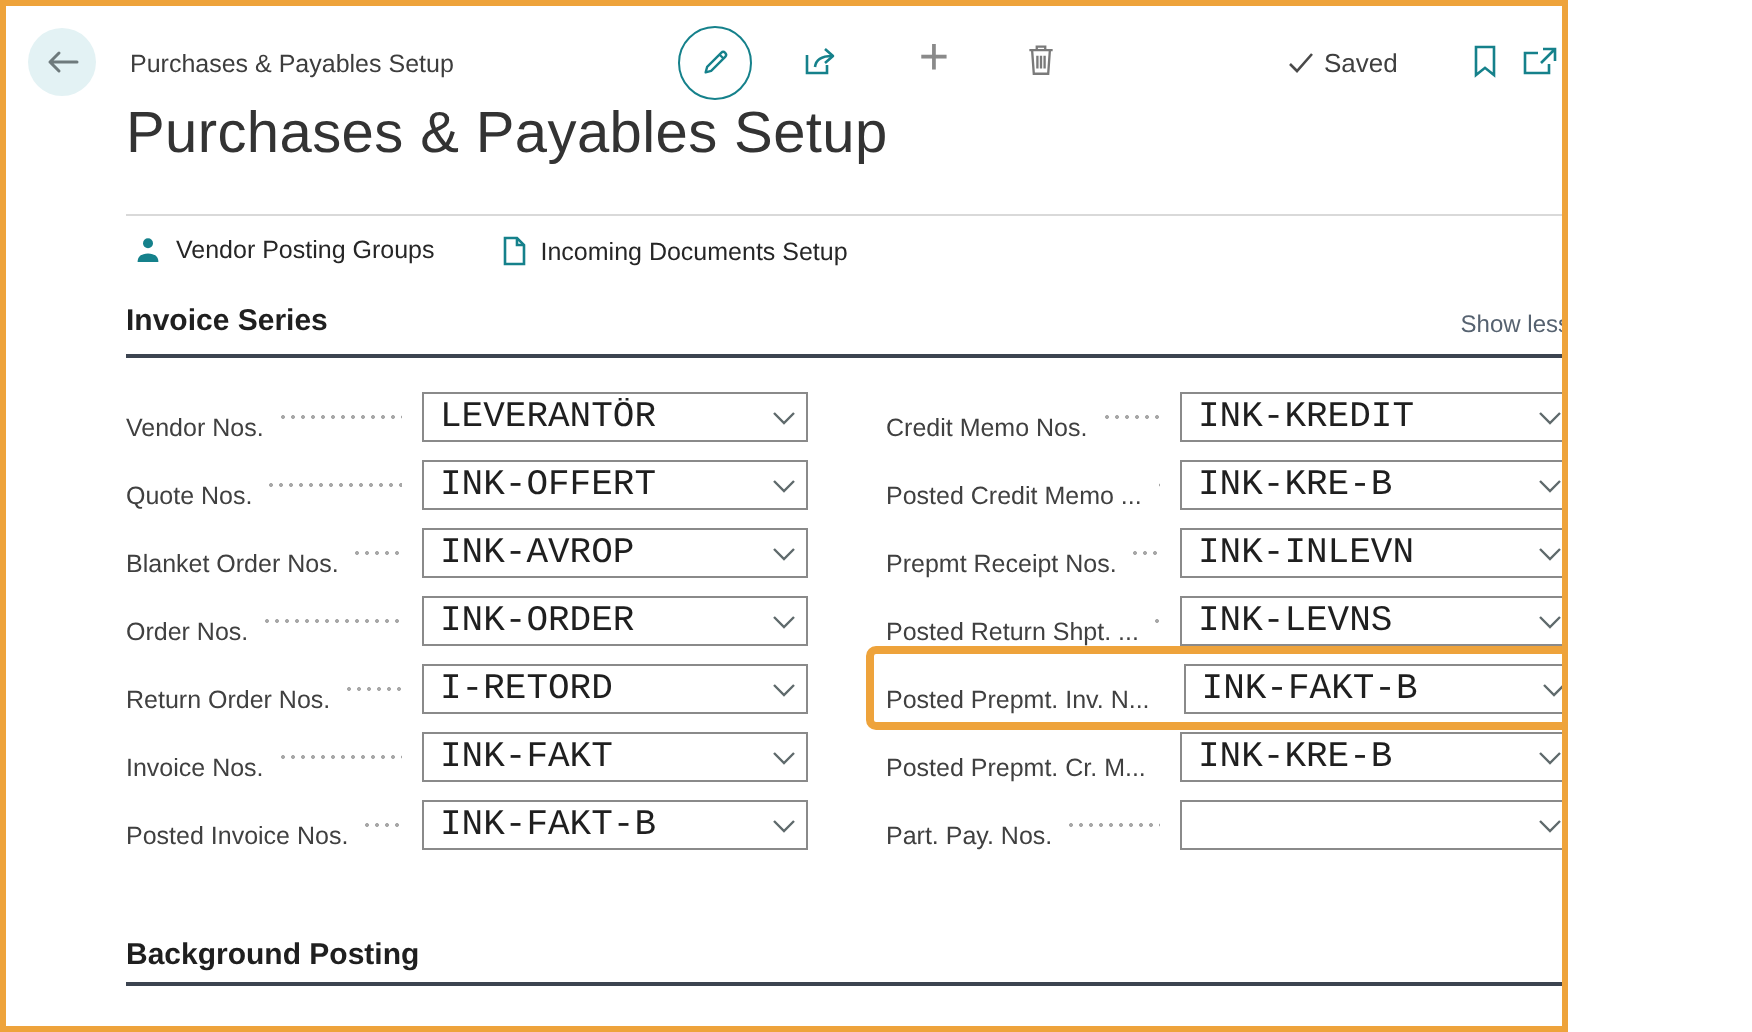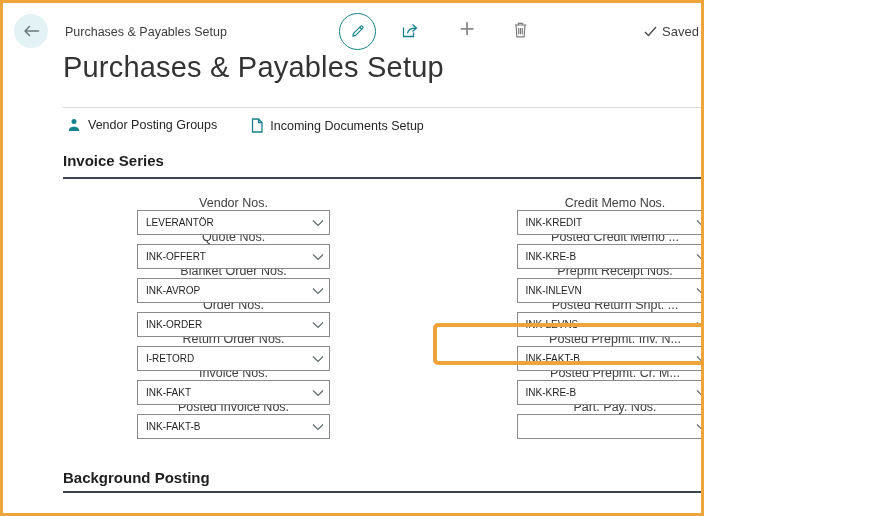--- a/index.html
+++ b/index.html
@@ -1,17 +1,17 @@
 <!DOCTYPE html>
 <html><head>
 <meta charset="utf-8">
 <style>
   html,body{margin:0;padding:0;background:#fff;}
   body{font-family:"Liberation Sans","DejaVu Sans",sans-serif;-webkit-font-smoothing:antialiased;}
-  .frame{position:relative;width:704px;height:516px;box-sizing:border-box;border:3px solid #eea33b;background:#ffffff;overflow:hidden;}
+  .frame{position:relative;width:784px;height:516px;box-sizing:border-box;border:3px solid #eea33b;background:#ffffff;overflow:hidden;}
 
   
   .back-btn{position:absolute;left:11px;top:11px;width:34px;height:34px;border-radius:50%;background:#e3f2f4;display:flex;align-items:center;justify-content:center;cursor:pointer;}
   .breadcrumb{position:absolute;left:62px;top:22px;font-size:12.5px;color:#3d3d3d;cursor:pointer;}
   .edit-btn{position:absolute;left:336px;top:10px;width:37px;height:37px;border-radius:50%;border:1.4px solid #15818b;box-sizing:border-box;display:flex;align-items:center;justify-content:center;cursor:pointer;background:#fff;}
   .cmd-icon{position:absolute;display:flex;align-items:center;justify-content:center;cursor:pointer;}
   .share-btn{left:398px;top:19px;}
   .plus-btn{left:451px;top:12px;font-size:26px;font-weight:300;color:#8a8a8a;width:26px;height:26px;line-height:26px;text-align:center;}
   .trash-btn{left:509px;top:18px;}
   .saved{position:absolute;left:641px;top:21px;display:flex;align-items:center;gap:5px;font-size:13px;color:#3f3f3f;}
@@ -34,26 +34,26 @@
   .section-title{font-size:15px;font-weight:700;color:#1f1f1f;cursor:pointer;}
   .show-less{font-size:12px;color:#566270;cursor:pointer;}
   .divider-dark{position:absolute;left:60px;width:722px;height:2px;background:#3c4450;}
   .ns-rule{top:174px;}
   .bp-rule{top:488px;}
 
   
   .col{position:absolute;top:193px;display:flex;flex-direction:column;gap:9px;}
   .col-left{left:60px;width:341px;}
   .col-right{left:440px;width:344px;}
-  .field-row{display:flex;align-items:center;height:25px;flex-direction:column;}
+  .field-row{display:flex;align-items:flex-end;height:25px;}
   .field-label{font-size:12.5px;color:#404040;white-space:nowrap;flex-shrink:0;}
   .leader{flex:1;height:25px;margin:0 10px 0 7px;background-image:radial-gradient(circle,#a8a8a8 .9px,transparent 1.1px);background-size:5px 5px;background-repeat:repeat-x;background-position:0 center;min-width:0;}
   .combo{position:relative;box-sizing:border-box;width:193px;height:25px;border:1px solid #8a8a8a;background:#fff;display:flex;align-items:center;flex-shrink:0;cursor:pointer;}
   .col-right .combo{width:197px;}
-  .combo-value{font-size:10px;color:#1f1f1f;padding-left:8px;white-space:nowrap;overflow:hidden;flex:1;}
+  .combo-value{font-size:18px;color:#1f1f1f;padding-left:8px;white-space:nowrap;overflow:hidden;flex:1;font-family:Liberation Mono, monospace;}
   .combo-chevron{width:22px;display:flex;align-items:center;justify-content:center;flex-shrink:0;}
 
   
   .highlight-box{position:absolute;left:430px;top:320px;width:362px;height:42px;box-sizing:border-box;border:4px solid #eea33b;border-radius:5px;pointer-events:none;z-index:5;}
 
   
   .scroll-track{position:absolute;left:797px;top:142px;width:13px;height:368px;background:#f1f1f1;cursor:pointer;}
   .scroll-thumb{position:absolute;left:0;top:192px;width:13px;height:176px;background:#a9a9a9;cursor:pointer;}
 
   svg{display:block;}

